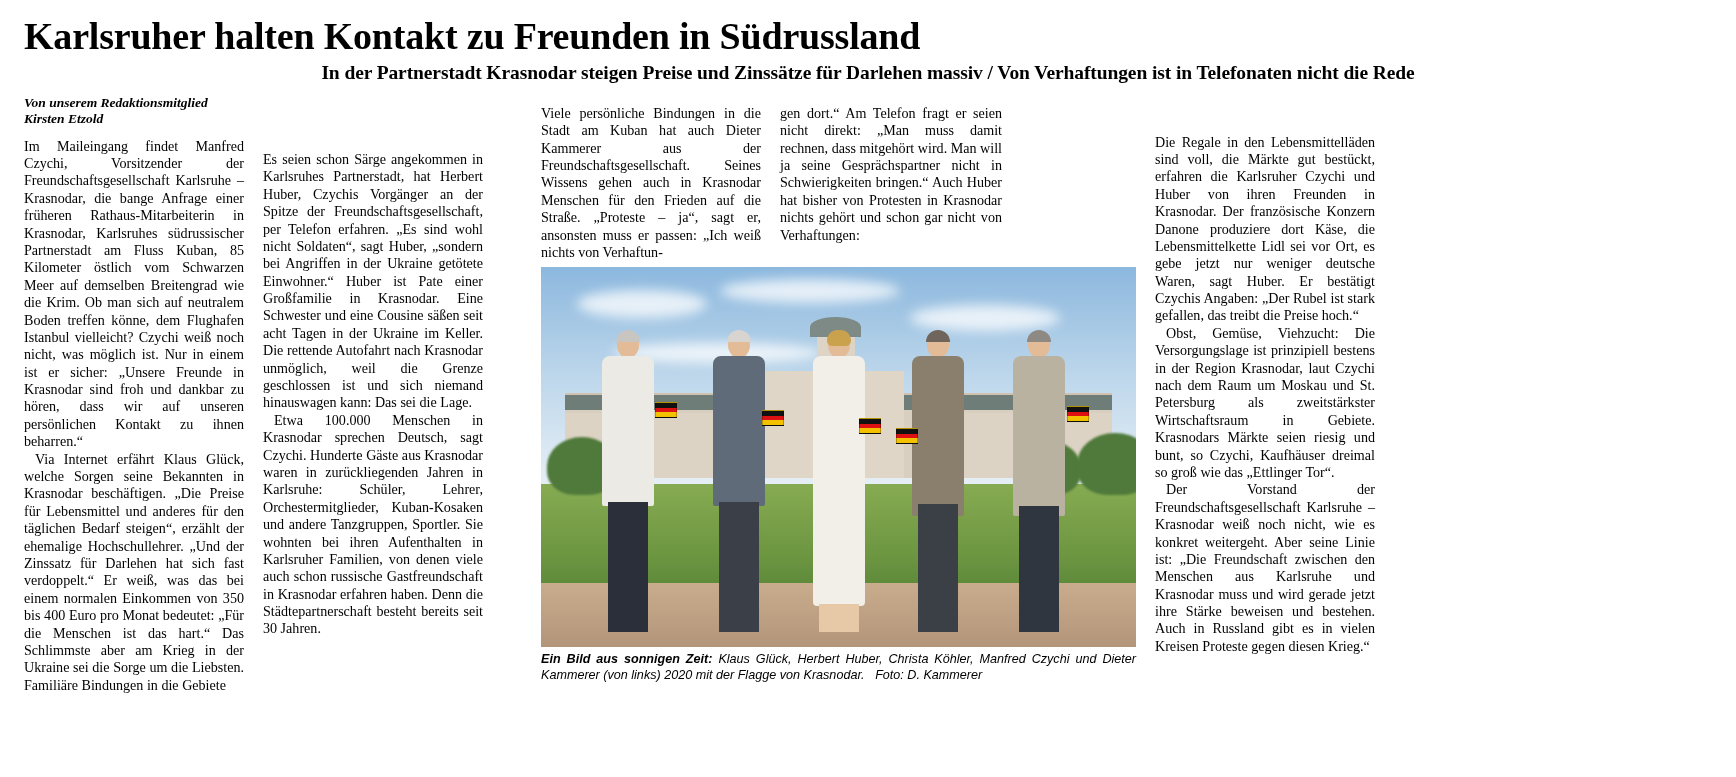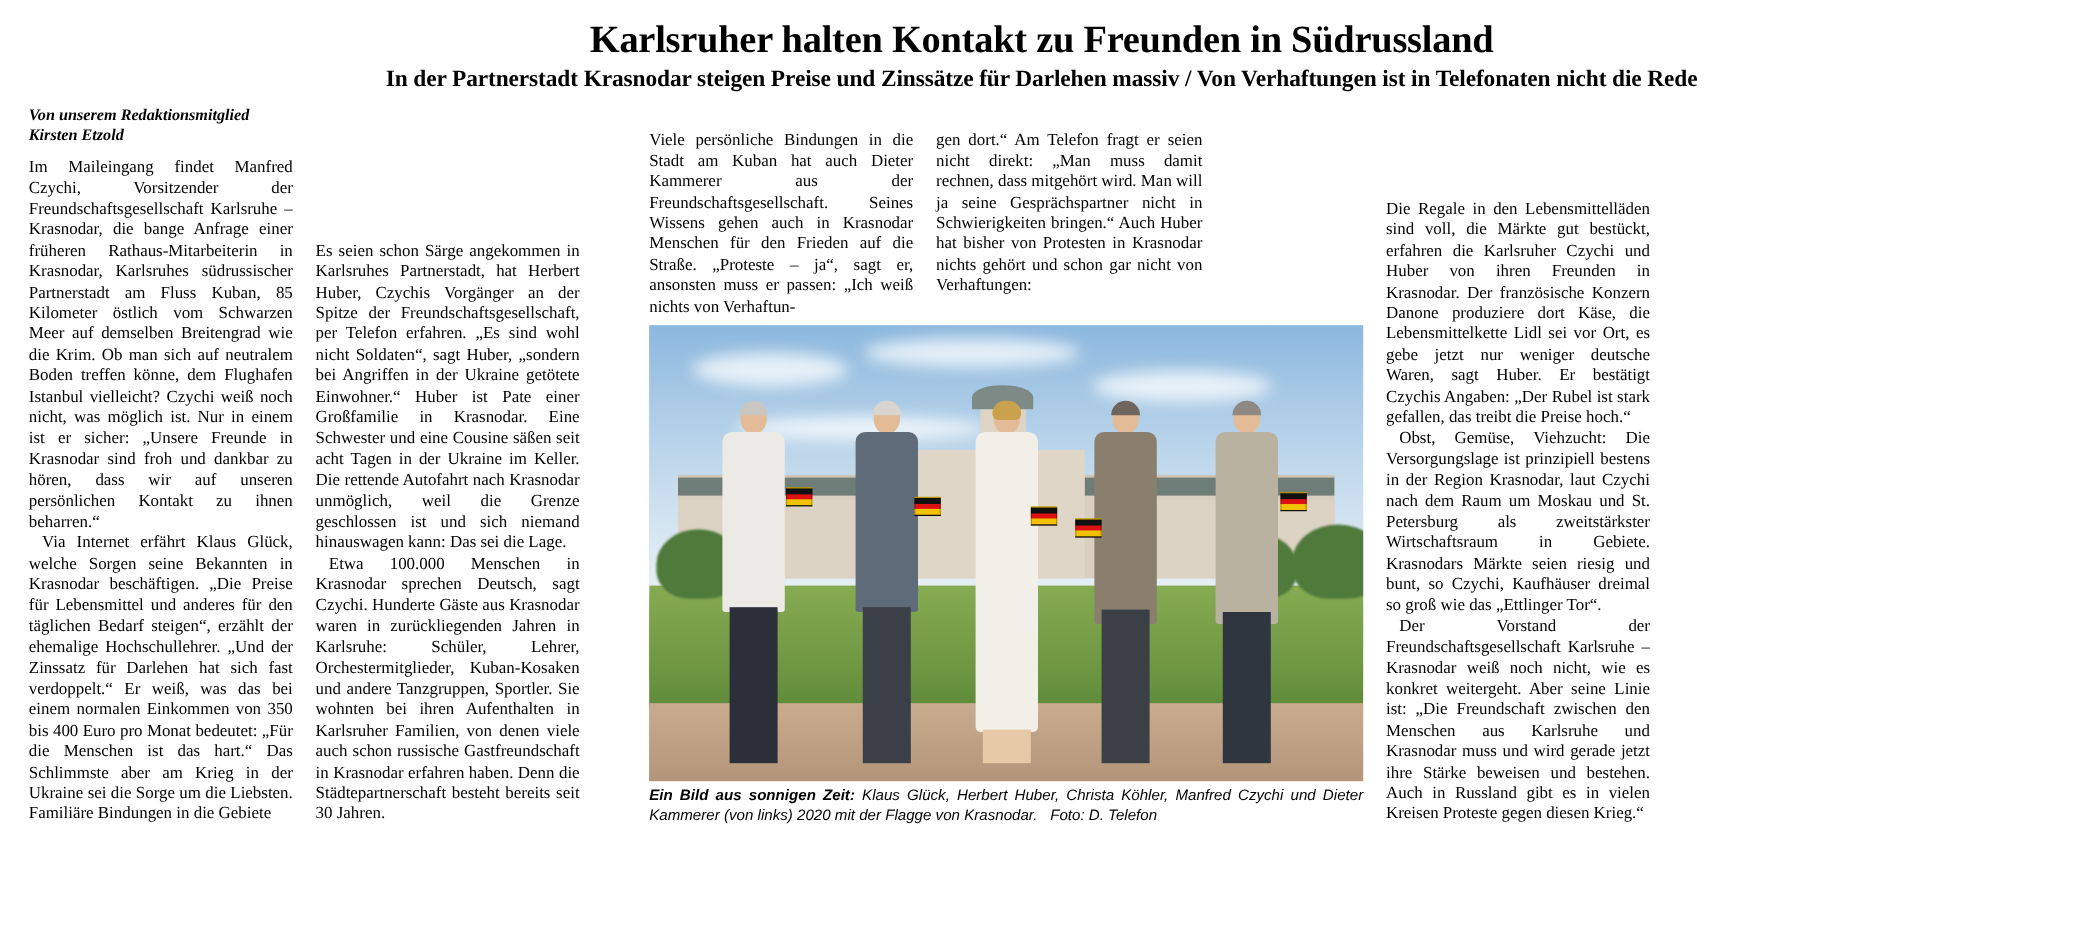--- a/index.html
+++ b/index.html
@@ -15,42 +15,41 @@
     overflow: hidden;
   }
   .page {
     position: relative;
     width: 1736px;
     height: 777px;
     box-sizing: border-box;
     padding: 14px 24px 6px 24px;
   }
   .headline {
-    text-align: center;
     font-family: "Liberation Serif", serif;
     font-weight: bold;
-    font-size: 32px;
+    font-size: 38px;
     line-height: 1.06;
     letter-spacing: -0.2px;
     margin: 2px 0 6px 0;
   }
   .subhead {
     text-align: center;
     font-family: "Liberation Serif", serif;
     font-weight: bold;
     font-size: 19.5px;
     line-height: 1.15;
     margin: 0 0 10px 0;
     letter-spacing: -0.1px;
   }
   .columns {
     position: relative;
     display: flex;
     gap: 19px;
-    align-items: flex-end;
+    align-items: center;
   }
   .col {
     width: 220px;
     flex: 0 0 220px;
     position: relative;
   }
   .col.wide { width: 222px; flex: 0 0 222px; }
   .byline {
     font-family: "Liberation Serif", serif;
     font-style: italic;
@@ -283,21 +282,21 @@
           <div class="person" style="left:76%; width:92px; height:300px;">
             <div class="p-head"></div>
             <div class="p-hair" style="background:#8e8982;"></div>
             <div class="p-body" style="height:160px; background:#b9b2a1;"></div>
             <div class="p-legs" style="height:126px; background:#2f3640;"></div>
             <div class="flag" style="left:74px; top:74px;"></div>
           </div>
         </div>
 
         <div class="caption">
-          <b>Ein Bild aus sonnigen Zeit:</b><span> Klaus Glück, Herbert Huber, Christa Köhler, Manfred Czychi und Dieter Kammerer (von links) 2020 mit der Flagge von Krasnodar.</span>&nbsp;&nbsp;&nbsp;<span>Foto: D. Telefon</span>
+          <b>Ein Bild aus sonnigen Zeit:</b><span> Klaus Glück, Herbert Huber, Christa Köhler, Manfred Czychi und Dieter Kammerer (von links) 2020 mit der Flagge von Krasnodar.</span>&nbsp;&nbsp;&nbsp;<span>Foto: D. Kammerer</span>
         </div>
       </div>
     </div>
 
     <div class="col">
       <p class="body">Die Regale in den Lebensmittelläden sind voll, die Märkte gut bestückt, erfahren die Karlsruher Czychi und Huber von ihren Freunden in Krasnodar. Der französische Konzern Danone produziere dort Käse, die Lebensmittelkette Lidl sei vor Ort, es gebe jetzt nur weniger deutsche Waren, sagt Huber. Er bestätigt Czychis Angaben: „Der Rubel ist stark gefallen, das treibt die Preise hoch.“</p>
       <p class="body">Obst, Gemüse, Viehzucht: Die Versorgungslage ist prinzipiell bestens in der Region Krasnodar, laut Czychi nach dem Raum um Moskau und St. Petersburg als zweitstärkster Wirtschaftsraum in Gebiete. Krasnodars Märkte seien riesig und bunt, so Czychi, Kaufhäuser dreimal so groß wie das „Ettlinger Tor“.</p>
       <p class="body">Der Vorstand der Freundschaftsgesellschaft Karlsruhe – Krasnodar weiß noch nicht, wie es konkret weitergeht. Aber seine Linie ist: „Die Freundschaft zwischen den Menschen aus Karlsruhe und Krasnodar muss und wird gerade jetzt ihre Stärke beweisen und bestehen. Auch in Russland gibt es in vielen Kreisen Proteste gegen diesen Krieg.“</p>
     </div>
 

